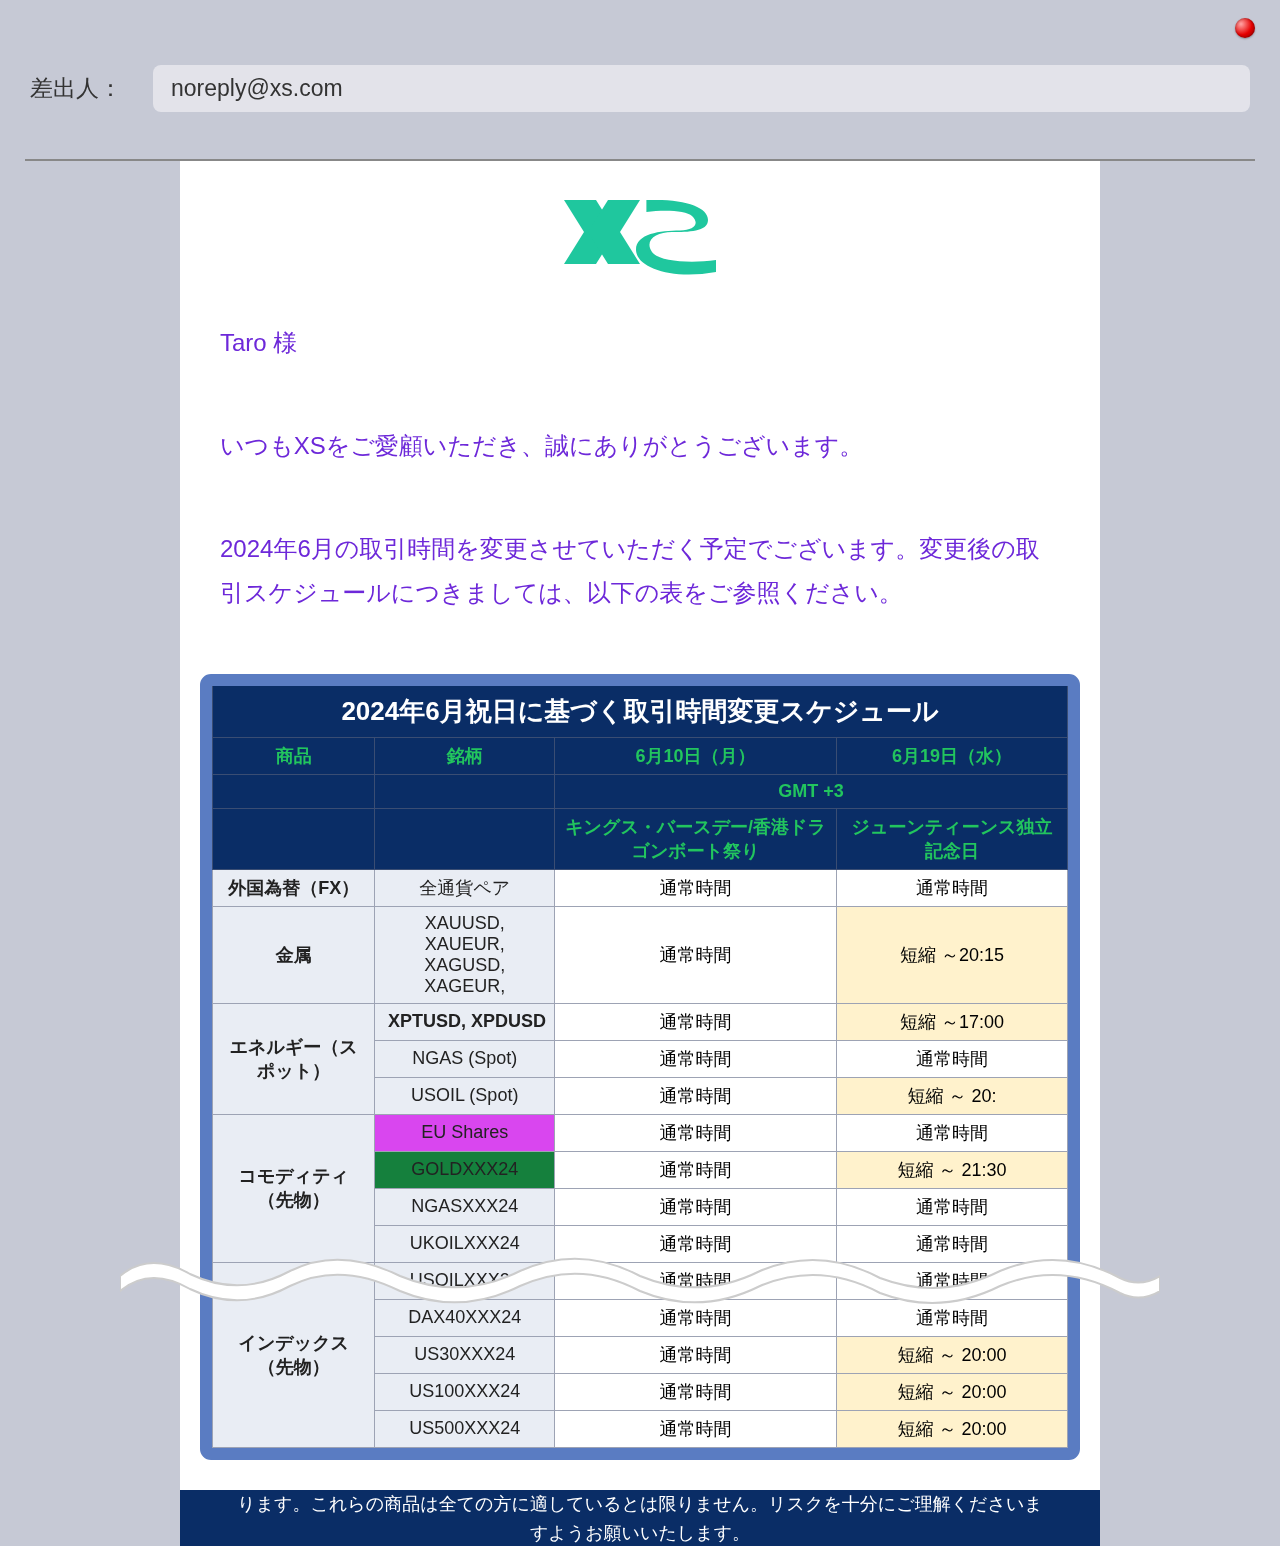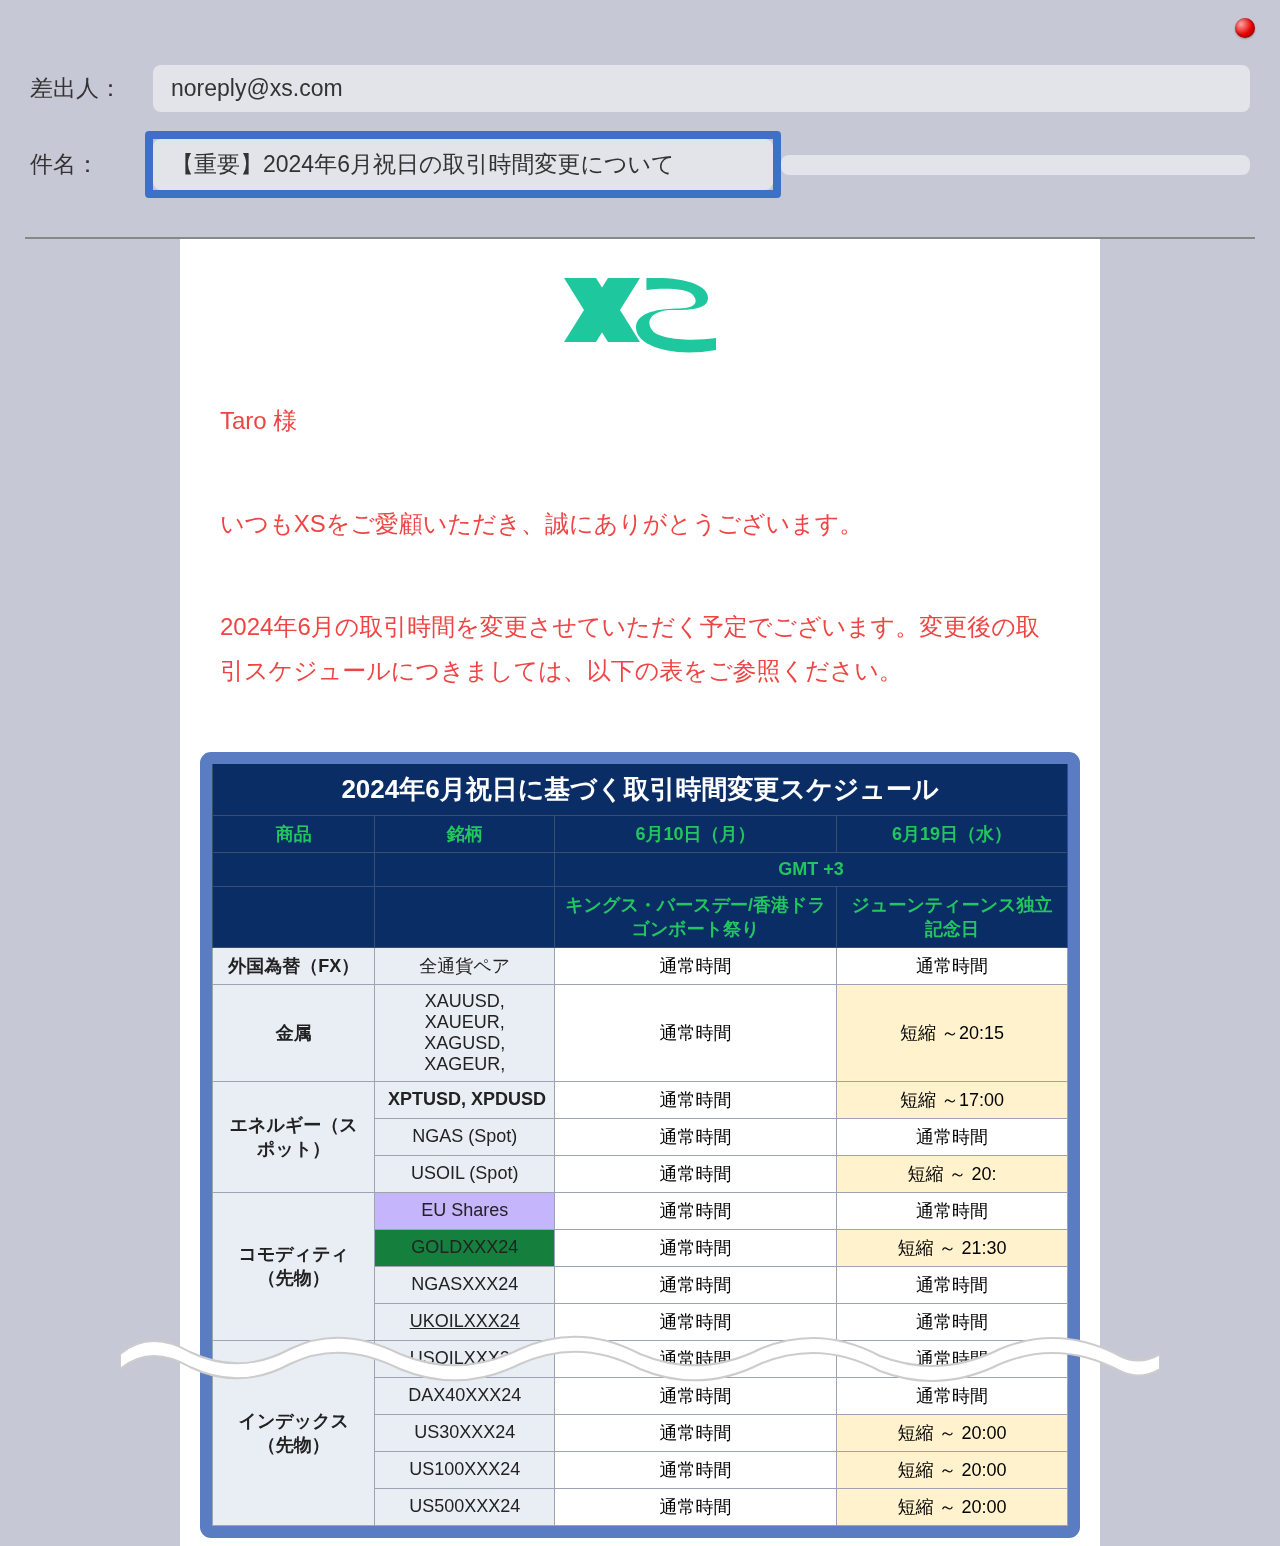--- a/index.html
+++ b/index.html
@@ -11,21 +11,21 @@
     .field-row{display:flex;align-items:center;margin-bottom:27px;gap:18px}
     .field-label{font-size:23px;color:#333;width:105px}
     .field-input{flex:1;background:#e3e3ea;color:#333;font-size:23px;padding:10px 18px;border-radius:8px}
     .highlight-frame{position:relative;width:620px}
     .highlight-frame::before{content:"";position:absolute;inset:-8px;border:8px solid #3f70c7;border-radius:4px;pointer-events:none}
     .divider{height:2px;background:#888;margin:0 25px}
     .content-wrap{display:flex;justify-content:center;padding:0 25px}
     .email-body{width:920px;background:#fff;position:relative}
     .logo{display:flex;justify-content:center;padding:30px 0 40px}
     .logo svg{width:160px;height:90px}
-    .body-text{padding:0 40px;color:#ef4444;font-size:24px;line-height:1.8}
+    .body-text{padding:0 40px;color:#6d28d9;font-size:24px;line-height:1.8}
     .para{margin-bottom:60px}
     .table-frame{margin:30px 20px 30px;border:12px solid #5a7cc2;border-radius:11px}
     table{width:100%;border-collapse:collapse;background:#fff;font-size:18px}
     thead{background:#0a2d66;color:#fff}
     th,td{border:1px solid #9da3b4;padding:6px 8px;text-align:center}
     thead th{border-right:1px solid #3a4d73;border-bottom:1px solid #3a4d73;border-left:1px solid #3a4d73;border-top:none;font-weight:bold}
     .tbl-title{font-size:26px;padding:8px}
     .row-navy th{background:#0a2d66;color:#22c55e;font-weight:bold}
     .rowspan-label{background:#e9edf4;font-weight:bold;color:#222}
     .cell-normal{background:#fff}
@@ -40,27 +40,20 @@
 
 <div class="window">
   <div class="titlebar">
     <div class="traffic-dot"></div>
   </div>
 
   <div class="header-fields">
     <div class="field-row">
       <div class="field-label">差出人：</div>
       <div class="field-input">noreply@xs.com</div>
-    </div>
-    <div class="field-row">
-      <div class="field-label">件名：</div>
-      <div class="highlight-frame">
-        <div class="field-input">【重要】2024年6月祝日の取引時間変更について</div>
-      </div>
-      <div class="field-input" style="flex:1;background:#e3e3ea;margin-left:-10px"></div>
     </div>
   </div>
 
   <div class="divider"></div>
 
   <div class="content-wrap">
     <div class="email-body">
 
       <div class="logo">
         <svg viewBox="0 0 200 110">
@@ -128,36 +121,36 @@
                 <td class="cell-normal">通常時間</td>
                 <td class="cell-normal">通常時間</td>
               </tr>
               <tr>
                 <td class="rowspan-label" style="background: rgb(233, 237, 244); font-weight: normal;">USOIL (Spot)</td>
                 <td class="cell-normal">通常時間</td>
                 <td class="cell-short">短縮 ～ 20:</td>
               </tr>
               <tr>
                 <td class="rowspan-label" rowspan="4">コモディティ（先物）</td>
-                <td class="rowspan-label" style="background: #c4b5fd; font-weight: normal; margin-top: 36px;">EU Shares</td>
+                <td class="rowspan-label" style="background: #d946ef; font-weight: normal; margin-top: 36px;">EU Shares</td>
                 <td class="cell-normal">通常時間</td>
                 <td class="cell-normal">通常時間</td>
               </tr>
               <tr>
                 <td class="rowspan-label" style="background: #15803d; font-weight: normal;">GOLDXXX24</td>
                 <td class="cell-normal">通常時間</td>
                 <td class="cell-short">短縮 ～ 21:30</td>
               </tr>
               <tr>
                 <td class="rowspan-label" style="background: rgb(233, 237, 244); font-weight: normal;">NGASXXX24</td>
                 <td class="cell-normal">通常時間</td>
                 <td class="cell-normal">通常時間</td>
               </tr>
               <tr>
-                <td class="rowspan-label" style="background: rgb(233, 237, 244); font-weight: normal; text-decoration: underline;">UKOILXXX24</td>
+                <td class="rowspan-label" style="background: rgb(233, 237, 244); font-weight: normal;">UKOILXXX24</td>
                 <td class="cell-normal">通常時間</td>
                 <td class="cell-normal">通常時間</td>
               </tr>
               <tr>
                 <td class="rowspan-label" rowspan="5">インデックス（先物）</td>
                 <td class="rowspan-label" style="background: rgb(233, 237, 244); font-weight: normal;">USOILXXX24</td>
                 <td class="cell-normal">通常時間</td>
                 <td class="cell-normal">通常時間</td>
               </tr>
               <tr>

